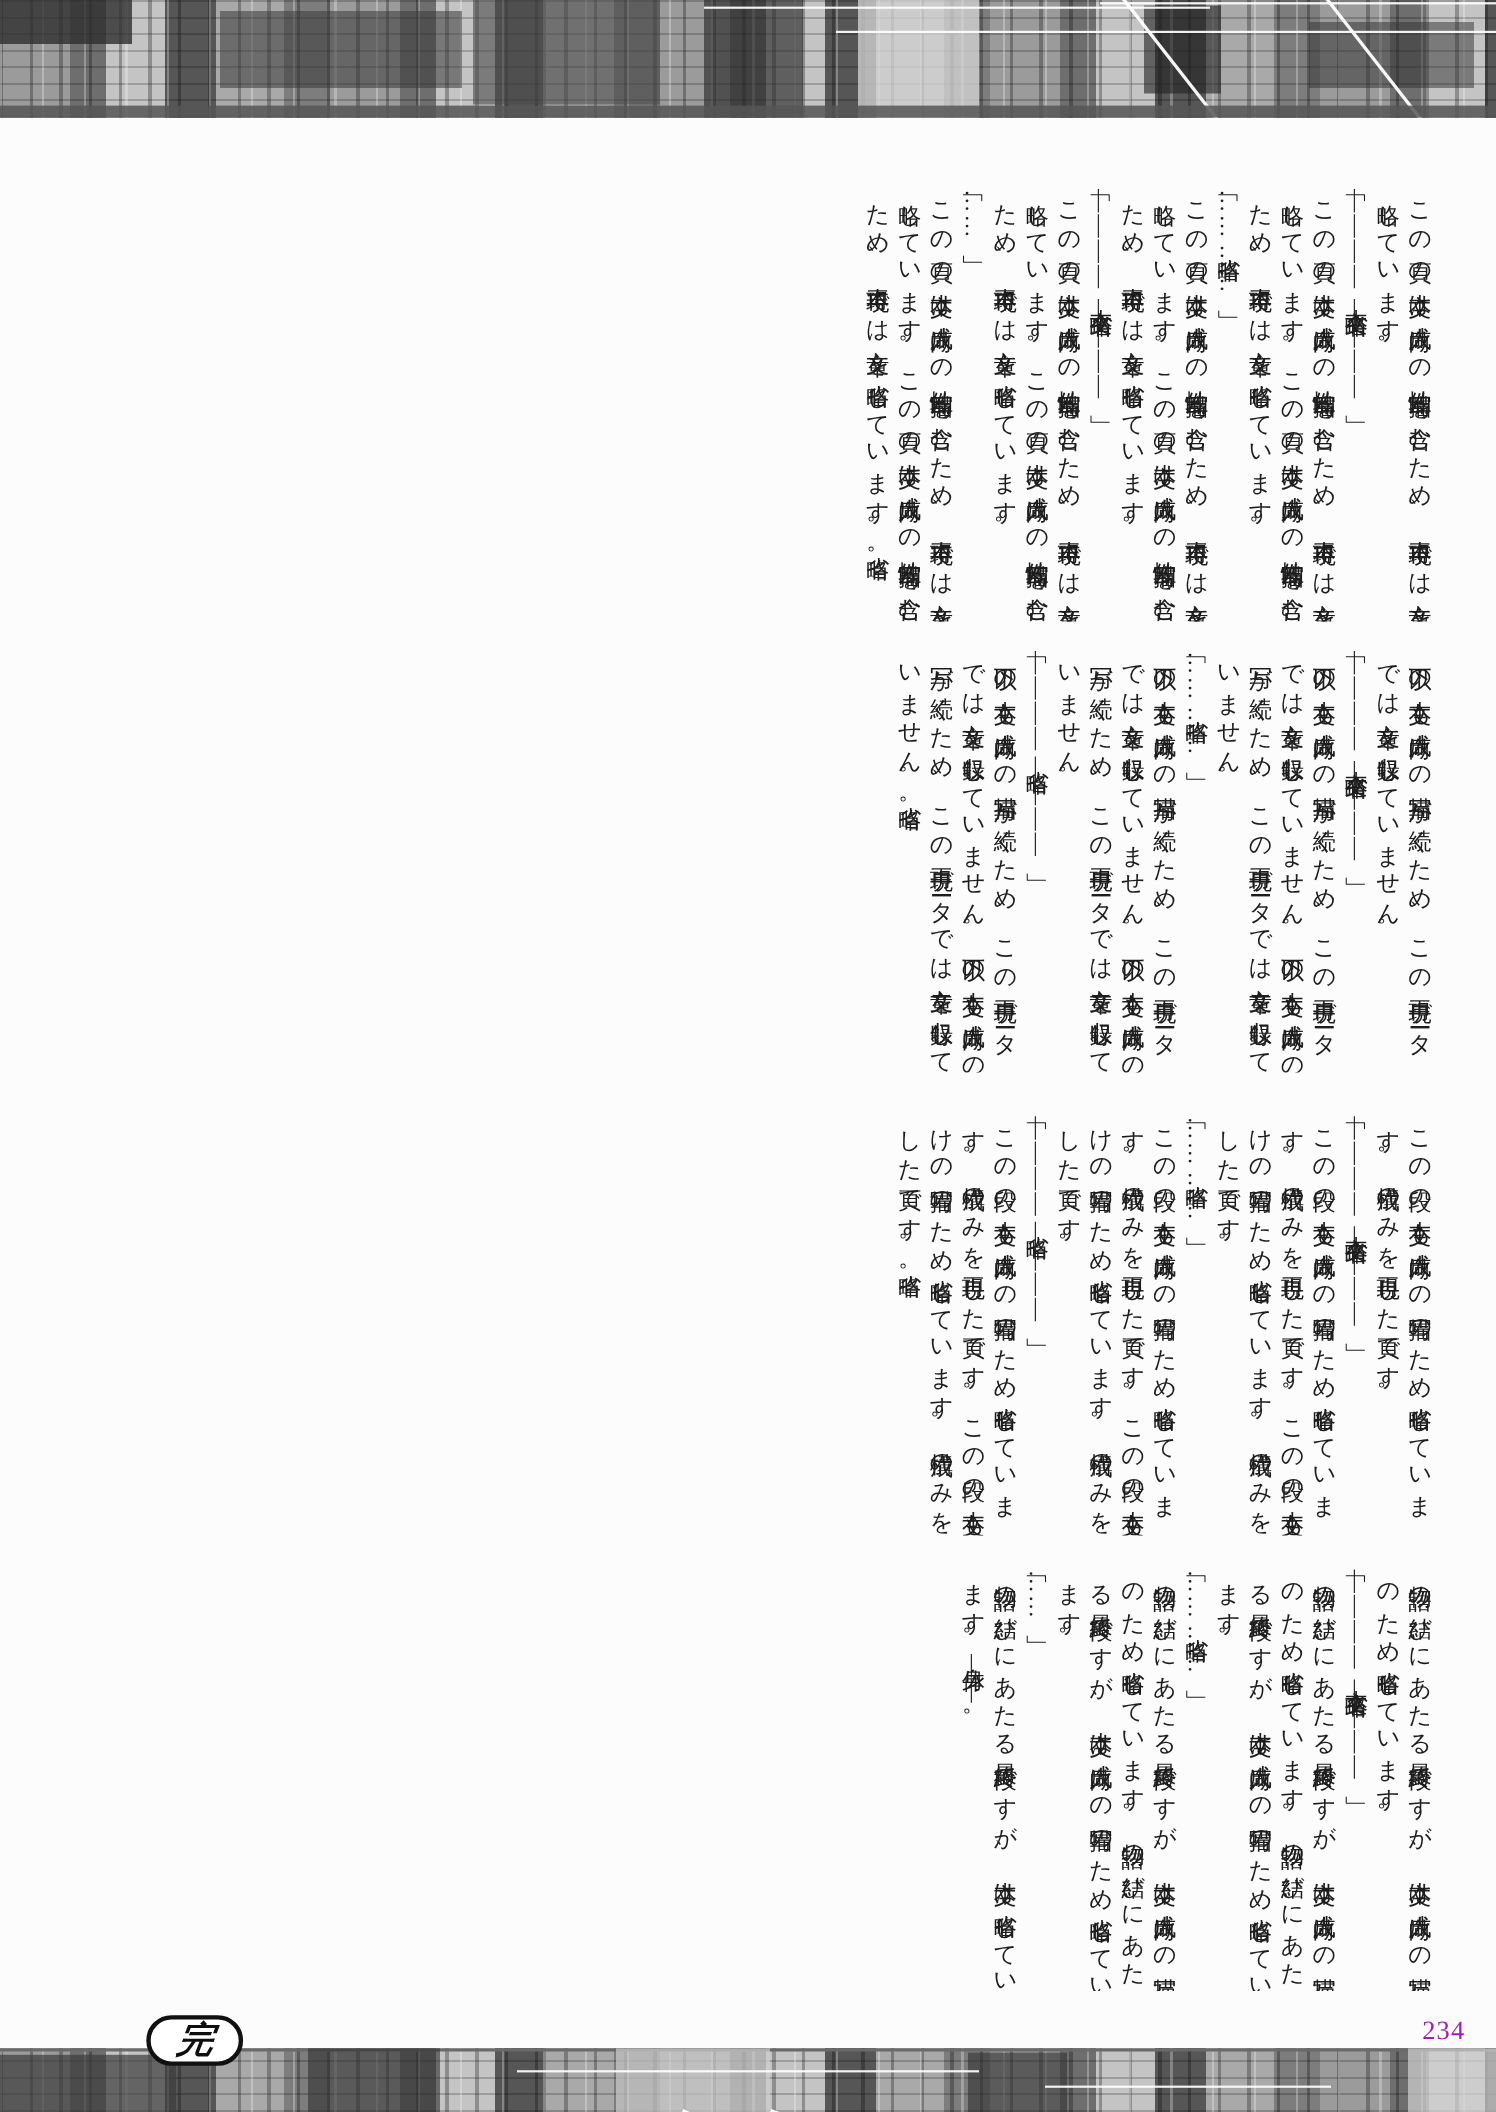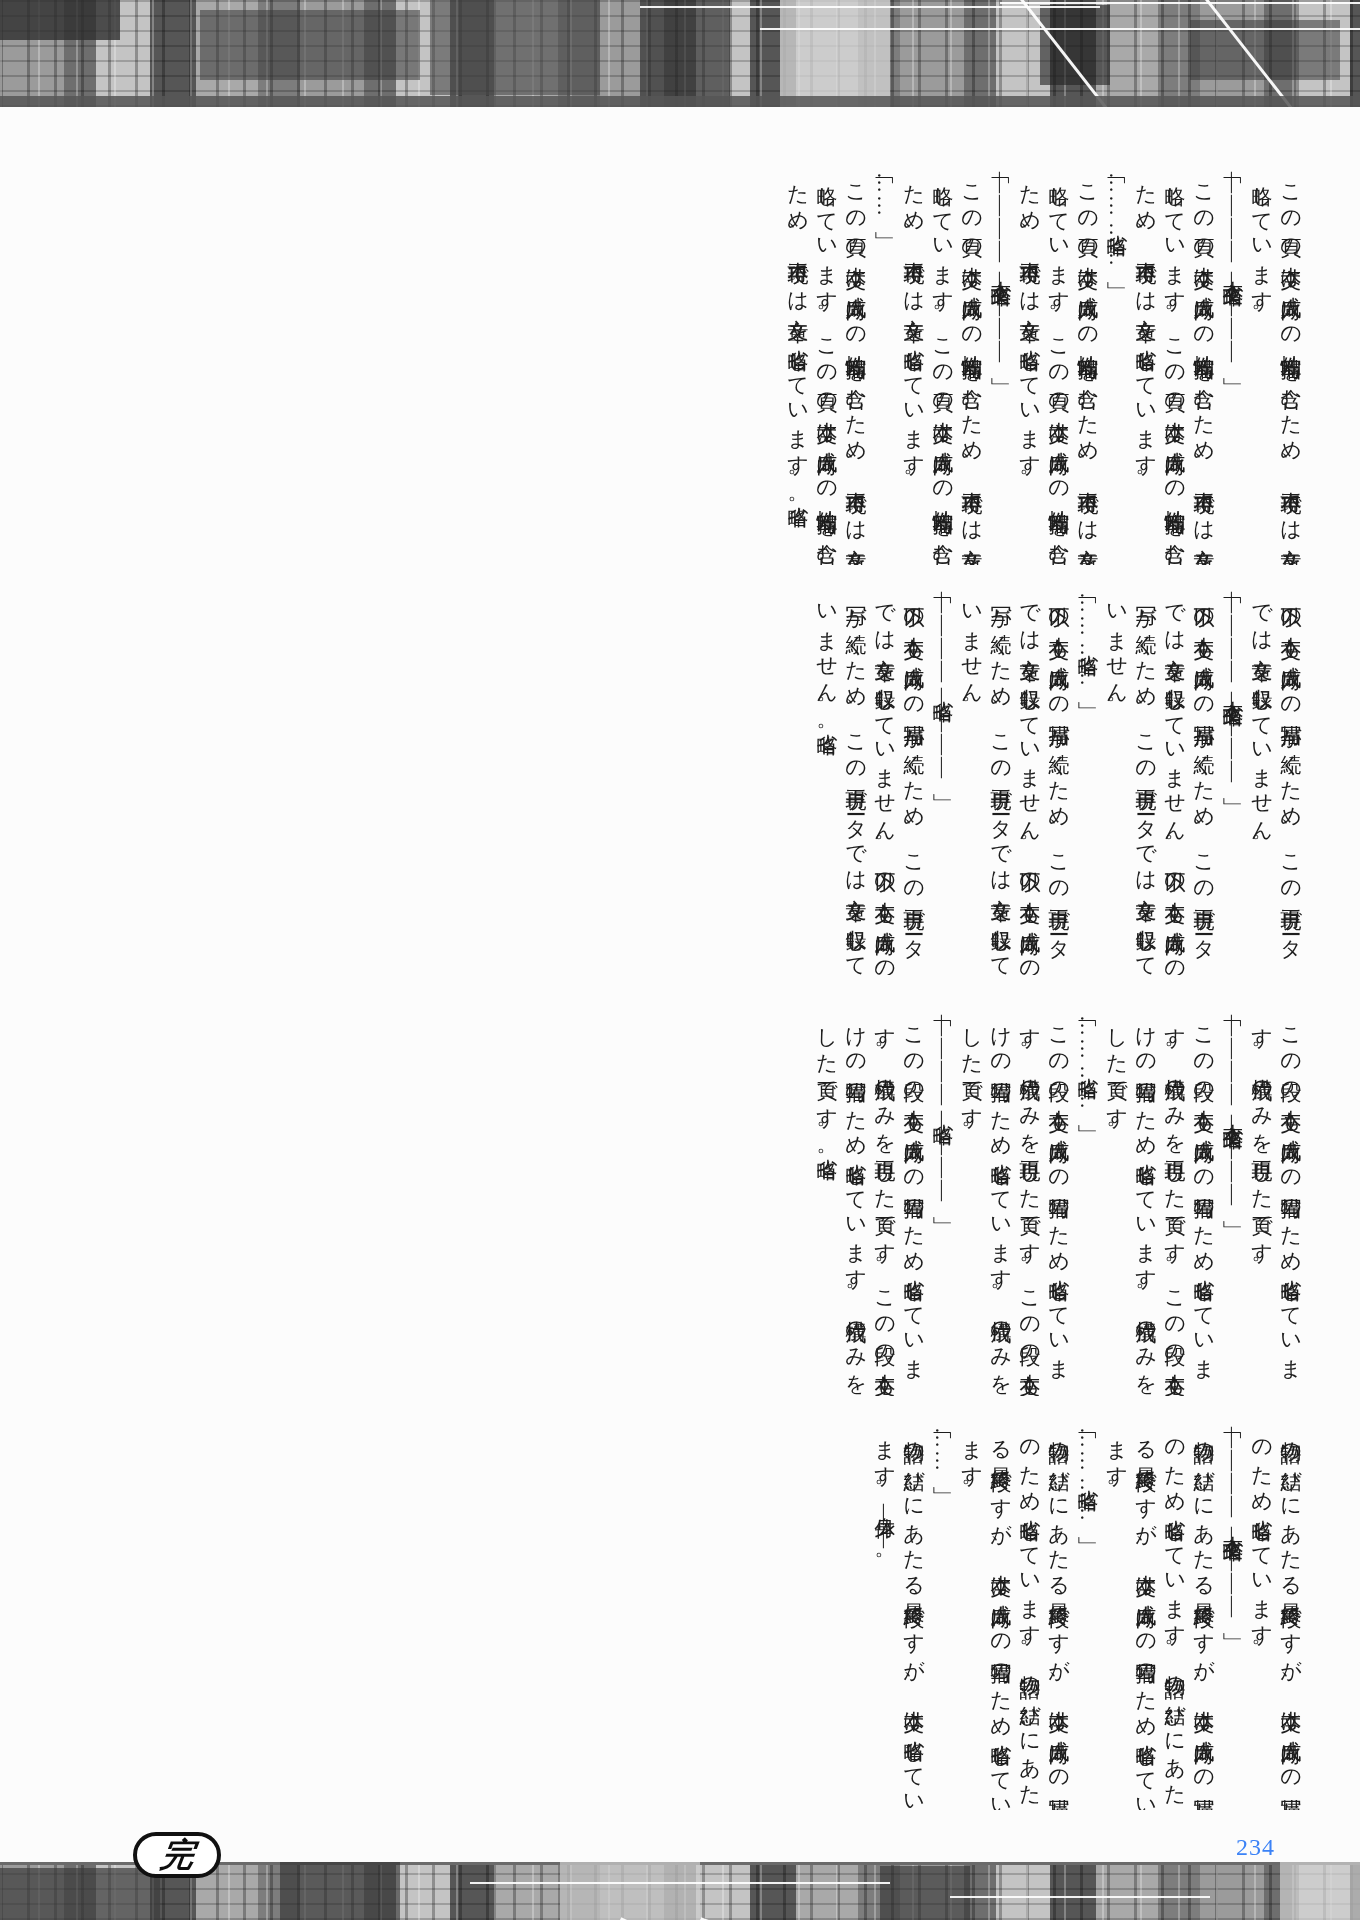--- a/index.html
+++ b/index.html
@@ -36,22 +36,22 @@
     white-space:pre-line;overflow:hidden;
     text-align:start;color:#1d1d1d;
   }
   .band1{top:170px;left:105px;width:1200px;height:395px;}
   .band2{top:590px;left:105px;width:1200px;height:385px;}
   .band3{top:1013px;left:105px;width:1200px;height:383px;}
   .band4{top:1425px;left:210px;width:1095px;height:385px;}
 
   
   .page-number{
-    position:absolute;left:1236px;top:1834px;
-    font-size:24px;letter-spacing:1px;color:#3b82f6;
+    position:absolute;left:1293px;top:1834px;
+    font-size:24px;letter-spacing:1px;color:#a21caf;
   }
 
   
   .end-badge{
     position:absolute;left:133px;top:1832px;width:88px;height:46px;
     background:#ffffff;border:4px solid #111;border-radius:23px;
     display:flex;align-items:center;justify-content:center;z-index:5;
     box-sizing:border-box;
   }
   .end-badge .glyph{

